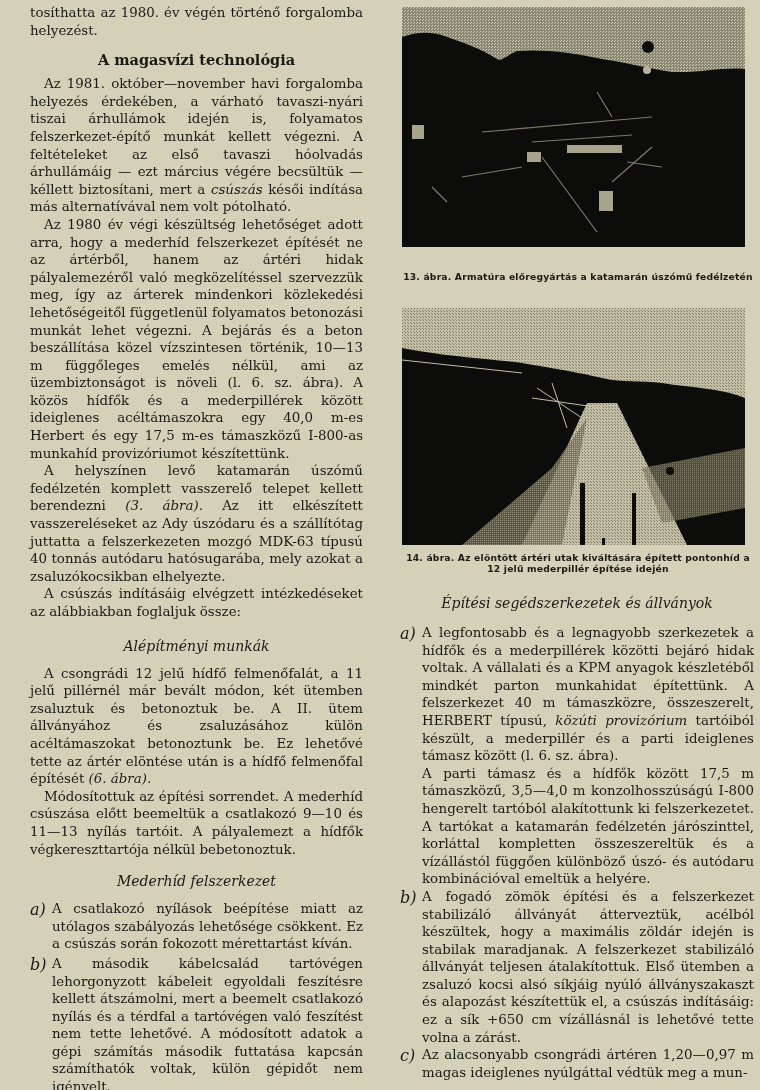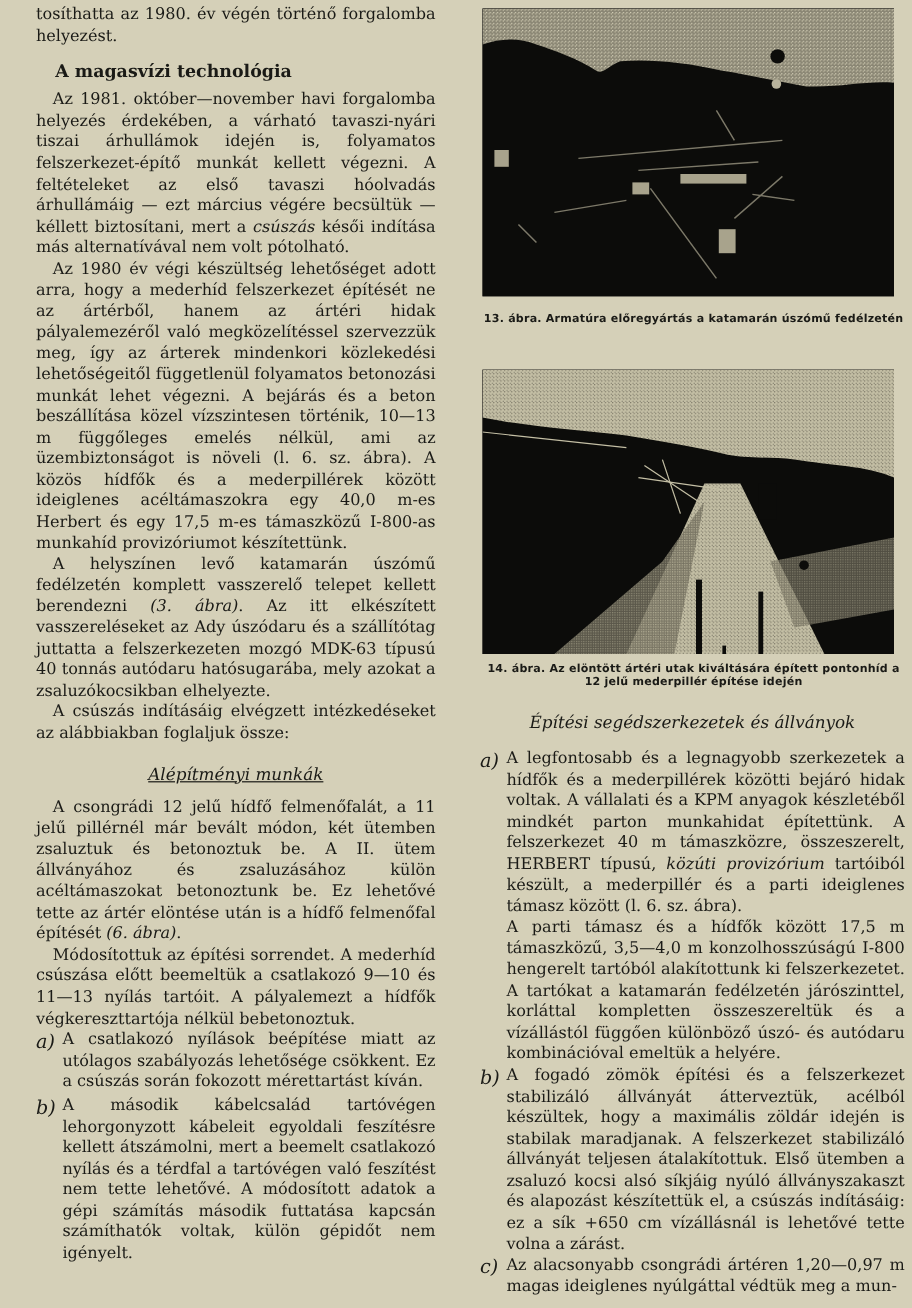--- a/index.html
+++ b/index.html
@@ -14,21 +14,21 @@
     position:absolute; top:0;
   }
   .col-left { left:30px; width:333px; }
   .col-right { left:400px; width:354px; }
   p {
     margin:0; font-size:13.4px; line-height:17.6px;
     text-align:justify; hyphens:manual;
   }
   p.indent { text-indent:14px; }
   h2 {
-    margin:16px; font-size:14.5px; font-weight:bold; text-align:left;
+    margin:4px; font-size:14.5px; font-weight:bold; text-align:center;
     line-height:18px;
   }
   h3 {
     margin:0; font-size:14px; font-weight:normal; font-style:italic;
     text-align:center; line-height:18px;
   }
   .item { position:relative; padding-left:22px; }
   .item .mark { position:absolute; left:0; top:0; font-style:italic; }
   em { font-style:italic; }
   .photo {
@@ -45,23 +45,24 @@
 </head>
 <body>
 
 <div class="col col-left">
   <p style="margin-top:4px;">tosíthatta az 1980. év végén történő forgalomba helyezést.</p>
   <h2 style="margin-top:12px; margin-bottom:6px;">A magasvízi technológia</h2>
   <p class="indent"><span>Az 1981. október—november havi forgalomba helyezés érdekében, a várható tavaszi-nyári tiszai árhullámok idején is, folyamatos felszerkezet-építő munkát kellett végezni. A feltételeket az első tavaszi hóolvadás árhullámáig — ezt március végére becsültük — kéllett biztosítani, mert a </span><em>csúszás</em><span> késői indítása más alternatívával nem volt pótolható.</span></p>
   <p class="indent">Az 1980 év végi készültség lehetőséget adott arra, hogy a mederhíd felszerkezet építését ne az ártérből, hanem az ártéri hidak pályalemezéről való megközelítéssel szervezzük meg, így az árterek mindenkori közlekedési lehetőségeitől függetlenül folyamatos betonozási munkát lehet végezni. A bejárás és a beton beszállítása közel vízszintesen történik, 10—13 m függőleges emelés nélkül, ami az üzembiztonságot is növeli (l. 6. sz. ábra). A közös hídfők és a mederpillérek között ideiglenes acéltámaszokra egy 40,0 m-es Herbert és egy 17,5 m-es támaszközű I-800-as munkahíd provizóriumot készítettünk.</p>
   <p class="indent"><span>A helyszínen levő katamarán úszómű fedélzetén komplett vasszerelő telepet kellett berendezni </span><em>(3. ábra)</em><span>. Az itt elkészített vasszereléseket az Ady úszódaru és a szállítótag juttatta a felszerkezeten mozgó MDK-63 típusú 40 tonnás autódaru hatósugarába, mely azokat a zsaluzókocsikban elhelyezte.</span></p>
   <p class="indent">A csúszás indításáig elvégzett intézkedéseket az alábbiakban foglaljuk össze:</p>
-  <h3 style="margin-top:16px; margin-bottom:10px;text-decoration:underline;">Alépítményi munkák</h3>
+  <h3 style="margin-top:16px; margin-bottom:10px;">Alépítményi munkák</h3>
   <p class="indent"><span>A csongrádi 12 jelű hídfő felmenőfalát, a 11 jelű pillérnél már bevált módon, két ütemben zsaluztuk és betonoztuk be. A II. ütem állványához és zsaluzásához külön acéltámaszokat betonoztunk be. Ez lehetővé tette az ártér elöntése után is a hídfő felmenőfal építését </span><em>(6. ábra)</em><span>.</span></p>
   <p class="indent">Módosítottuk az építési sorrendet. A mederhíd csúszása előtt beemeltük a csatlakozó 9—10 és 11—13 nyílás tartóit. A pályalemezt a hídfők végkereszttartója nélkül bebetonoztuk.</p>
+  <h3 style="margin-top:14px; margin-bottom:10px;">Mederhíd felszerkezet</h3>
   <div class="item">
     <span class="mark">a)</span>
     <p>A csatlakozó nyílások beépítése miatt az utólagos szabályozás lehetősége csökkent. Ez a csúszás során fokozott mérettartást kíván.</p>
   </div>
   <div class="item" style="margin-top:2px;">
     <span class="mark">b)</span>
     <p>A második kábelcsalád tartóvégen lehorgonyzott kábeleit egyoldali feszítésre kellett átszámolni, mert a beemelt csatlakozó nyílás és a térdfal a tartóvégen való feszítést nem tette lehetővé. A módosított adatok a gépi számítás második futtatása kapcsán számíthatók voltak, külön gépidőt nem igényelt.</p>
   </div>
 </div>
 
@@ -89,21 +90,21 @@
       <line x1="195" y1="85" x2="210" y2="110"></line>
     </g>
     <g fill="#a8a38c">
       <rect x="165" y="138" width="55" height="8"></rect>
       <rect x="125" y="145" width="14" height="10"></rect>
       <rect x="197" y="184" width="14" height="20"></rect>
       <rect x="10" y="118" width="12" height="14"></rect>
     </g>
   </svg>
 </div>
-<div class="caption" style="top:260px;">13. ábra. Armatúra előregyártás a katamarán úszómű fedélzetén</div>
+<div class="caption" style="top:271px;">13. ábra. Armatúra előregyártás a katamarán úszómű fedélzetén</div>
 
 <div class="photo" style="top:308px; height:237px;">
   <svg width="343" height="237" viewBox="0 0 343 237">
     <defs>
       <pattern id="dots2" width="3" height="3" patternUnits="userSpaceOnUse">
         <rect width="3" height="3" fill="#c4bfa5"></rect>
         <rect width="1" height="1" fill="#7c7866"></rect>
         <rect x="2" y="2" width="1" height="1" fill="#8a8674"></rect>
       </pattern>
       <pattern id="dots3" width="2" height="2" patternUnits="userSpaceOnUse">

